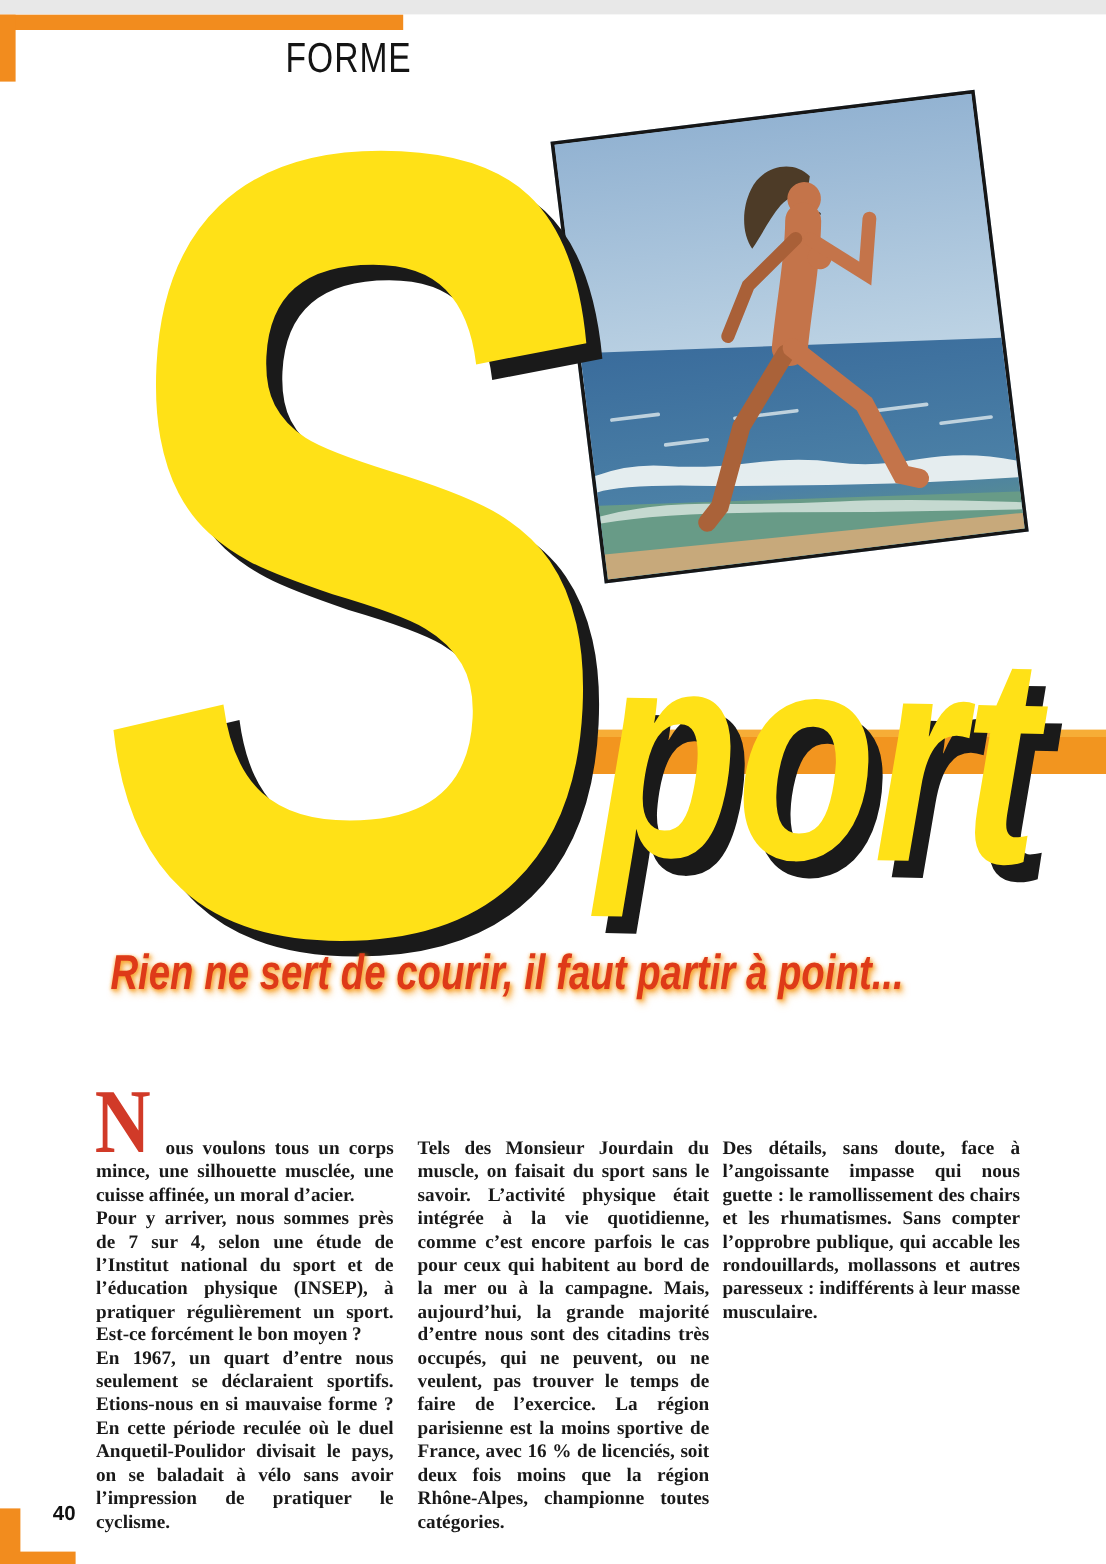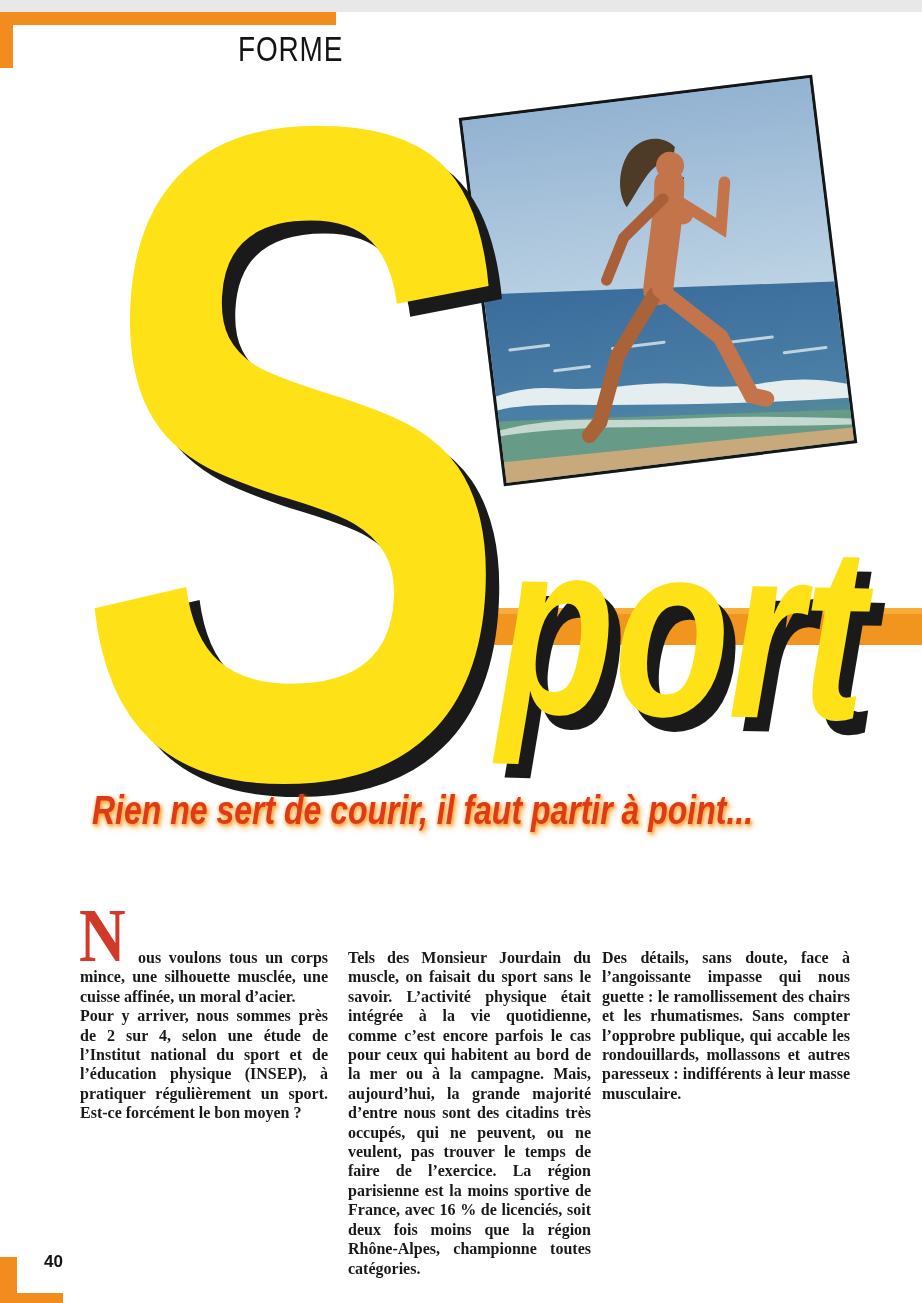--- a/index.html
+++ b/index.html
@@ -131,21 +131,22 @@
       <text class="t-fill italic" x="655" y="700" font-size="248">port</text>
     </g>
   </svg>
 
   <div class="headline">Rien ne sert de courir, il faut partir à point...</div>
 
   <div class="dropcap">N</div>
 
   <div class="col col1">
     <p><span class="dc-spacer"></span><span>ous voulons tous un corps mince, une silhouette musclée, une cuisse affinée, un moral d’acier.</span></p>
-    <p>Pour y arriver, nous sommes près de 2 sur 4, selon une étude de l’Institut national du sport et de l’éducation physique (INSEP), à pratiquer régulièrement un sport. Est-ce forcément le bon moyen ?</p>
+    <p>Pour y arriver, nous sommes près de 7 sur 4, selon une étude de l’Institut national du sport et de l’éducation physique (INSEP), à pratiquer régulièrement un sport. Est-ce forcément le bon moyen ?</p>
+    <p>En 1967, un quart d’entre nous seulement se déclaraient sportifs. Etions-nous en si mauvaise forme ? En cette période reculée où le duel Anquetil-Poulidor divisait le pays, on se baladait à vélo sans avoir l’impression de pratiquer le cyclisme.</p>
   </div>
 
   <div class="col col2">
     <p>Tels des Monsieur Jourdain du muscle, on faisait du sport sans le savoir. L’activité physique était intégrée à la vie quotidienne, comme c’est encore parfois le cas pour ceux qui habitent au bord de la mer ou à la campagne. Mais, aujourd’hui, la grande majorité d’entre nous sont des citadins très occupés, qui ne peuvent, ou ne veulent, pas trouver le temps de faire de l’exercice. La région parisienne est la moins sportive de France, avec 16 % de licenciés, soit deux fois moins que la région Rhône-Alpes, championne toutes catégories.</p>
   </div>
 
   <div class="col col3">
     <p>Des détails, sans doute, face à l’angoissante impasse qui nous guette : le ramollissement des chairs et les rhumatismes. Sans compter l’opprobre publique, qui accable les rondouillards, mollassons et autres paresseux : indifférents à leur masse musculaire.</p>
   </div>
 

